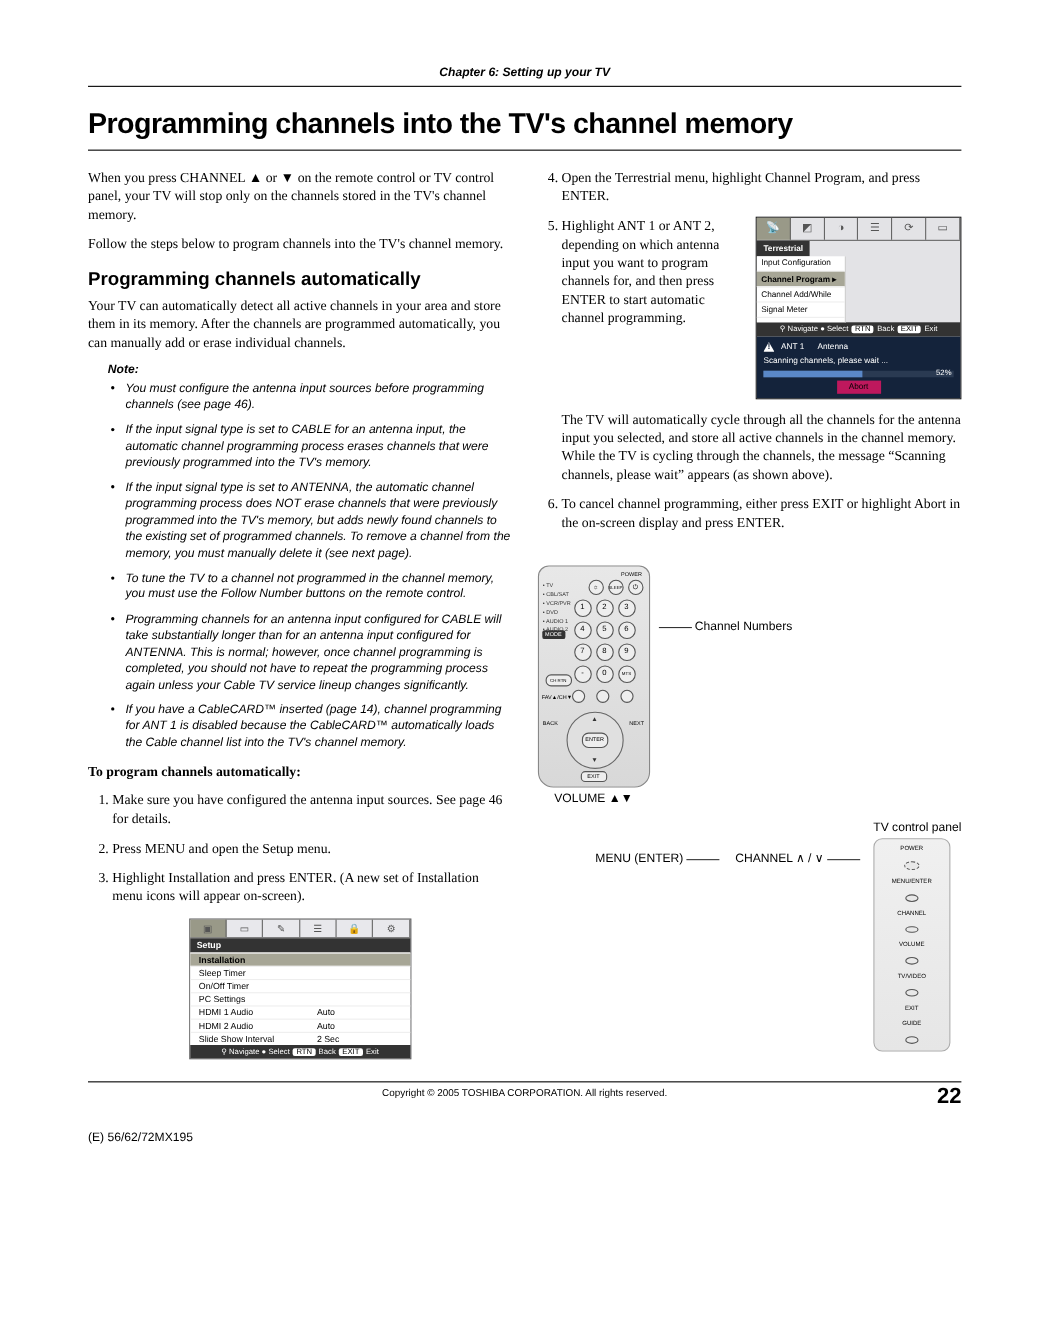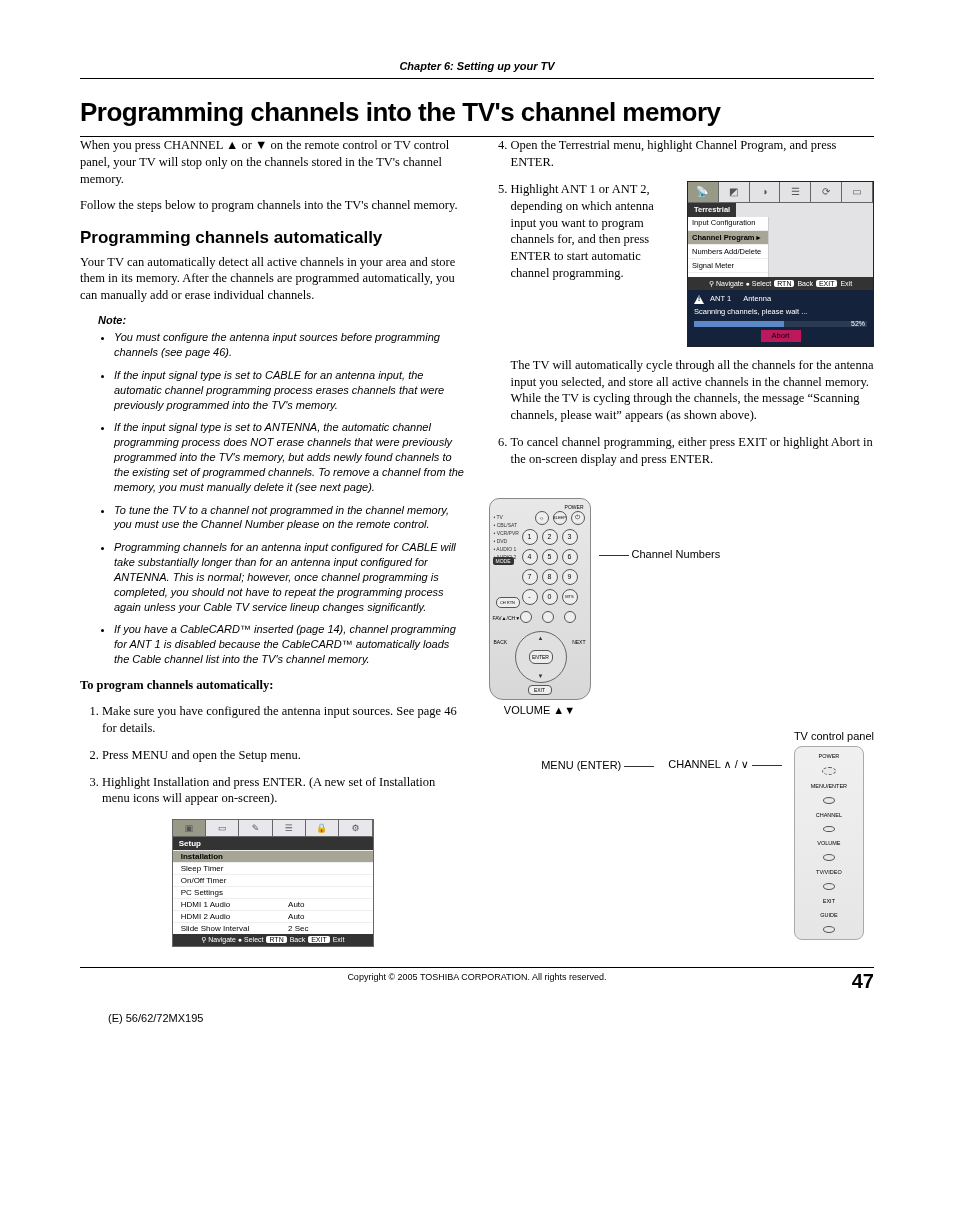--- a/index.html
+++ b/index.html
@@ -28,20 +28,21 @@
   .page-title {
     font-family: Arial, Helvetica, sans-serif;
     font-weight: bold;
     font-size: 26px;
     margin: 18px 0 8px 0;
     letter-spacing: -0.5px;
   }
   .columns {
     display: flex;
     gap: 23px;
+    margin-top: 16px;
     justify-content: flex-end;
   }
   .col {
     flex: 1;
     min-width: 0;
   }
   .col p { margin: 0 0 9px 0; line-height: 1.35; font-size: 12.5px; }
   .section-heading {
     font-family: Arial, Helvetica, sans-serif;
     font-weight: bold;
@@ -307,21 +308,20 @@
     position: relative;
   }
   .page-num {
     position: absolute; right: 0; top: 2px;
     font-family: Arial, sans-serif; font-weight: bold;
     font-size: 20px;
   }
   .doc-code {
     font-family: Arial, sans-serif; font-size: 11px;
     margin-top: 30px;
-    margin-left: 28px;
   }
   .small-btns-row { position:absolute; left:30px; top:112px; display:flex; gap:10px; }
   .small-btns-row .btn-o { width:10px; height:10px; font-size:5px; }
   .favorite-row {
     position:absolute; left:3px; top:116px; font-size:5px;
     width:22px; text-align:center;
   }
   .side-text { position:absolute; font-size:5px; }
   .line-callout { border-top:1px solid #333; width:30px; display:inline-block; vertical-align:middle; }
 </style>
@@ -342,21 +342,21 @@
 
     <h2 class="section-heading">Programming channels automatically</h2>
     <p>Your TV can automatically detect all active channels in your area and store them in its memory. After the channels are programmed automatically, you can manually add or erase individual channels.</p>
 
     <div class="note-block">
       <div class="note-title">Note:</div>
       <ul>
         <li>You must configure the antenna input sources before programming channels (see page 46).</li>
         <li>If the input signal type is set to CABLE for an antenna input, the automatic channel programming process erases channels that were previously programmed into the TV's memory.</li>
         <li>If the input signal type is set to ANTENNA, the automatic channel programming process does NOT erase channels that were previously programmed into the TV's memory, but adds newly found channels to the existing set of programmed channels. To remove a channel from the memory, you must manually delete it (see next page).</li>
-        <li>To tune the TV to a channel not programmed in the channel memory, you must use the Channel Number please on the remote control.</li>
+        <li>To tune the TV to a channel not programmed in the channel memory, you must use the Follow Number buttons on the remote control.</li>
         <li>Programming channels for an antenna input configured for CABLE will take substantially longer than for an antenna input configured for ANTENNA. This is normal; however, once channel programming is completed, you should not have to repeat the programming process again unless your Cable TV service lineup changes significantly.</li>
         <li>If you have a CableCARD™ inserted (page 14), channel programming for ANT 1 is disabled because the CableCARD™ automatically loads the Cable channel list into the TV's channel memory.</li>
       </ul>
     </div>
 
     <p class="bold-sub">To program channels automatically:</p>
     <ol class="steps" start="1">
       <li>Make sure you have configured the antenna input sources. See page 46 for details.</li>
       <li>Press MENU and open the Setup menu.</li>
       <li>Highlight Installation and press ENTER. (A new set of Installation menu icons will appear on-screen).</li>
@@ -425,21 +425,21 @@
               <div>◑</div>
               <div>☰</div>
               <div>⟳</div>
               <div>▭</div>
             </div>
             <div><span class="terr-label">Terrestrial</span></div>
             <div class="menu-body">
               <div class="side-list">
                 <div>Input Configuration</div>
                 <div class="hl">Channel Program ▸</div>
-                <div>Numbers Add/Delete</div>
+                <div>Channel Add/While</div>
                 <div>Signal Meter</div>
               </div>
               <div class="preview"></div>
             </div>
             <div class="footer">
               <span>⚲</span> <span>Navigate</span>
               <span>●</span> <span>Select</span>
               <span class="pill">RTN</span> <span>Back</span>
               <span class="pill">EXIT</span> <span>Exit</span>
             </div>
@@ -543,16 +543,16 @@
           <div class="dot"></div>
         </div>
       </div>
     </div>
 
   </div>
 </div>
 
 <div class="footer-area">
   <span>Copyright © 2005 TOSHIBA CORPORATION. All rights reserved.</span>
-  <span class="page-num">47</span>
+  <span class="page-num">22</span>
 </div>
 
 <div class="doc-code">(E) 56/62/72MX195</div>
 
 </body></html>

